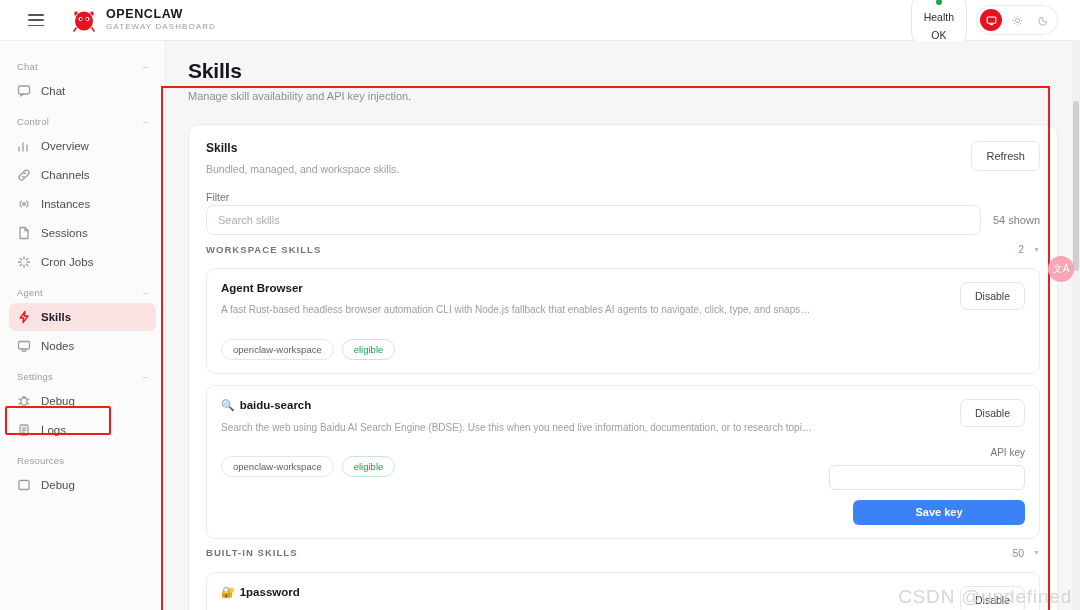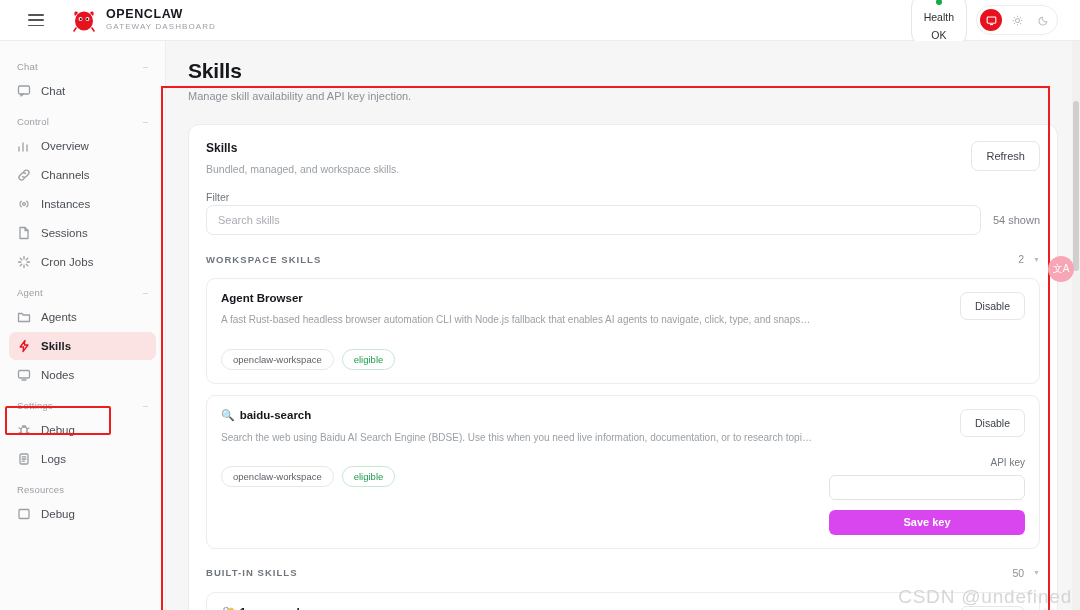--- a/index.html
+++ b/index.html
@@ -95,21 +95,21 @@
   .filter-row { display: flex; align-items: center; gap: 12px; margin-top: 2px; }
   .search-input {
     flex: 1; height: 30px; border: 1px solid #e8e8e8; border-radius: 7px;
     padding: 0 11px; font-size: 11px; color: #333; background: #fff;
     font-family: "Liberation Sans", sans-serif; outline: none;
   }
   .search-input::placeholder { color: #a9adb2; }
   .shown-count { font-size: 11px; color: #7d8288; white-space: nowrap; }
 
   .sec-head {
-    display: flex; align-items: center; margin-top: 18px; padding-bottom: 2px; cursor: pointer;
+    display: flex; align-items: center; margin-top: 8px; padding-bottom: 2px; cursor: pointer;
   }
   .sec-title { font-size: 9.5px; font-weight: 700; letter-spacing: 1.05px; color: #6f757b; }
   .sec-right { margin-left: auto; display: flex; align-items: center; gap: 9px; }
   .sec-count { font-size: 10.5px; color: #8b9096; }
   .sec-chev { font-size: 7px; color: #b9bcc1; }
 
   .skill {
     border: 1px solid #ececec; border-radius: 9px; padding: 13px 14px; margin-top: 11px;
     position: relative; background: #fff;
   }
@@ -130,22 +130,22 @@
     border: 1px solid #e6e6e6; background: #fff; border-radius: 7px; padding: 7px 14px;
     font-size: 10.5px; color: #3a3f45; cursor: pointer; font-family: "Liberation Sans", sans-serif;
   }
   .apikey-label { font-size: 10px; color: #6f757b; margin-top: 20px; }
   .apikey-input {
     width: 196px; height: 25px; border: 1px solid #e3e3e3; border-radius: 6px;
     margin-top: 7px; background: #fff; font-size: 11px; padding: 0 8px; outline: none;
     font-family: "Liberation Sans", sans-serif;
   }
   .btn-savekey {
-    width: 196px; height: 25px; margin-top: 10px; border: none; border-radius: 6px;
-    background: #d946ef; color: #fff; font-size: 11px; font-weight: 600; cursor: pointer;
+    width: 172px; height: 25px; margin-top: 10px; border: none; border-radius: 6px;
+    background: #3b82f6; color: #fff; font-size: 11px; font-weight: 600; cursor: pointer;
     font-family: "Liberation Sans", sans-serif;
   }
 
   
   .annot-main {
     position: absolute; left: 161px; top: 45px; width: 889px; height: 557px;
     border: 2px solid #ee1c1c; pointer-events: none; z-index: 25;
   }
 
   
@@ -282,28 +282,20 @@
           <span class="ico">
             <svg width="14" height="14" viewBox="0 0 14 14" fill="none" stroke="currentColor" stroke-width="1.3" stroke-linecap="round" stroke-linejoin="round">
               <path d="M7 1.5v2.4M7 10.1v2.4M1.5 7h2.4M10.1 7h2.4M3.1 3.1l1.7 1.7M9.2 9.2l1.7 1.7M10.9 3.1L9.2 4.8M4.8 9.2l-1.7 1.7"></path>
             </svg>
           </span>
           <span class="lbl">Cron Jobs</span>
         </div>
         <div class="nav-section">
           <span class="nav-section-label">Agent</span>
           <span class="nav-section-chev">–</span>
-        </div>
-        <div class="nav-item">
-          <span class="ico">
-            <svg width="14" height="14" viewBox="0 0 14 14" fill="none" stroke="currentColor" stroke-width="1.3" stroke-linecap="round" stroke-linejoin="round">
-              <path d="M1.5 3.5h3.5l1.2 1.5h6.3v6.5h-11z"></path>
-            </svg>
-          </span>
-          <span class="lbl">Agents</span>
         </div>
         <div class="nav-item active">
           <span class="ico">
             <svg width="14" height="14" viewBox="0 0 14 14" fill="none" stroke="currentColor" stroke-width="1.3" stroke-linecap="round" stroke-linejoin="round">
               <path d="M8 1.5L3.2 8h3.4l-.6 4.5L11 6H7.4z"></path>
             </svg>
           </span>
           <span class="lbl">Skills</span>
         </div>
         <div class="nav-item">

